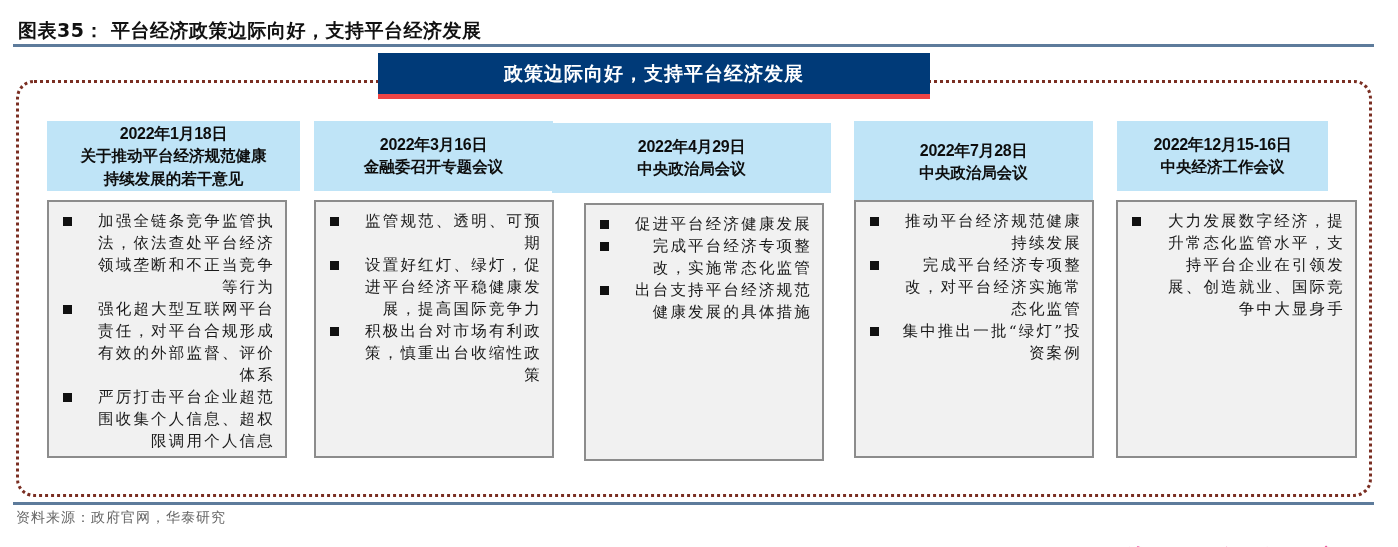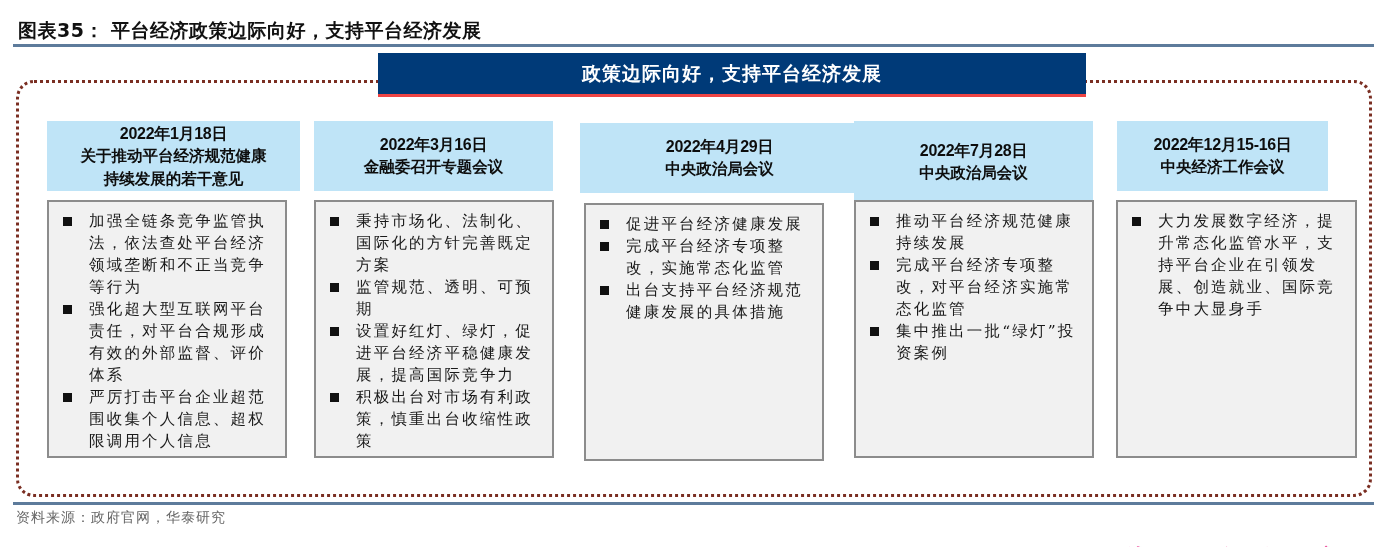--- a/index.html
+++ b/index.html
@@ -3,31 +3,31 @@
 <meta charset="utf-8">
 <style>
   html, body { margin: 0; padding: 0; background: #ffffff; }
   body { width: 1398px; height: 547px; position: relative; overflow: hidden;
          font-family: "DejaVu Serif", "Liberation Serif", serif; color: #111; }
   .fig-title { position: absolute; left: 18px; top: 18px; font-size: 19px; font-weight: bold;
                font-family: "DejaVu Sans", "Liberation Sans", sans-serif; color: #111; letter-spacing: 0.5px; }
   .rule-top { position: absolute; left: 13px; top: 44px; width: 1361px; height: 3px; background: #5d7b9b; }
   .frame { position: absolute; left: 16px; top: 80px; width: 1356px; height: 417px;
            border: 3px dotted #7a2e22; border-radius: 18px; box-sizing: border-box; }
-  .banner { position: absolute; left: 378px; top: 53px; width: 708px; height: 41px; background: #003a78;
+  .banner { position: absolute; left: 378px; top: 53px; width: 552px; height: 41px; background: #003a78;
             color: #fff; font-size: 19px; font-weight: bold; display: flex; align-items: center; justify-content: center;
-            font-family: "DejaVu Sans", "Liberation Sans", sans-serif; letter-spacing: 1px; border-bottom: 3px solid #ef4444; }
+            font-family: "DejaVu Sans", "Liberation Sans", sans-serif; letter-spacing: 1px; border-bottom: 5px solid #ef4444; }
   .col-head { position: absolute; background: #bfe4f7; display: flex; flex-direction: column;
               align-items: center; justify-content: center; text-align: center;
               font-family: "DejaVu Sans", "Liberation Sans", sans-serif; font-weight: bold; font-size: 15.5px; line-height: 23px; color: #0d0d0d; }
   .col-head .date { font-family: "Liberation Sans", "DejaVu Sans", sans-serif; font-size: 16px; letter-spacing: -0.3px; }
   .col-body { position: absolute; background: #f1f1f1; border: 2px solid #8c8c8c; box-sizing: border-box;
               padding: 8px 10px 6px 10px; }
   .col-body ul { list-style: none; margin: 0; padding: 0; }
-  .col-body li { position: relative; padding-left: 30px; font-size: 15.5px; line-height: 22px; letter-spacing: 2.2px; color: #1a1a1a; }
+  .col-body li { position: relative; padding-left: 30px; font-size: 15.5px; line-height: 22px; letter-spacing: 2.2px; color: #1a1a1a; text-align: right; }
   .col-body li .bullet { position: absolute; left: 4px; top: 7px; width: 9px; height: 9px; background: #111; }
   .rule-bottom { position: absolute; left: 13px; top: 502px; width: 1361px; height: 3px; background: #5d7b9b; }
   .source { position: absolute; left: 16px; top: 509px; font-size: 14px; color: #666; letter-spacing: 1px; }
   .watermark { position: absolute; left: 1122px; top: 493px; font-size: 30px; color: #ec4899;
                font-family: "DejaVu Sans", "Liberation Sans", sans-serif;
                text-shadow: 1px 1px 0 #fff, -1px -1px 0 #fff, 2px 2px 2px rgba(0,0,0,0.35); letter-spacing: 0px; margin-top: 48px; }
 </style>
 </head>
 <body>
 
@@ -49,28 +49,27 @@
     <li><span class="bullet"></span><span>严厉打击平台企业超范围收集个人信息、超权限调用个人信息</span></li>
   </ul>
 </div>
 
 <div class="col-head" style="left:314px; top:121px; width:239px; height:70px;">
   <div class="date">2022年3月16日</div>
   <div>金融委召开专题会议</div>
 </div>
 <div class="col-body" style="left:314px; top:200px; width:240px; height:258px;">
   <ul>
-    <li><span class="bullet"></span><span>秉持市场化、法制化、国际化的方针完善既定方案</span></li>
     <li><span class="bullet"></span><span>监管规范、透明、可预期</span></li>
     <li><span class="bullet"></span><span>设置好红灯、绿灯，促进平台经济平稳健康发展，提高国际竞争力</span></li>
     <li><span class="bullet"></span><span>积极出台对市场有利政策，慎重出台收缩性政策</span></li>
   </ul>
 </div>
 
-<div class="col-head" style="left:580px; top:123px; width:279px; height:70px;">
+<div class="col-head" style="left:552px; top:123px; width:279px; height:70px;">
   <div class="date">2022年4月29日</div>
   <div>中央政治局会议</div>
 </div>
 <div class="col-body" style="left:584px; top:203px; width:240px; height:258px;">
   <ul>
     <li><span class="bullet"></span><span>促进平台经济健康发展</span></li>
     <li><span class="bullet"></span><span>完成平台经济专项整改，实施常态化监管</span></li>
     <li><span class="bullet"></span><span>出台支持平台经济规范健康发展的具体措施</span></li>
   </ul>
 </div>

